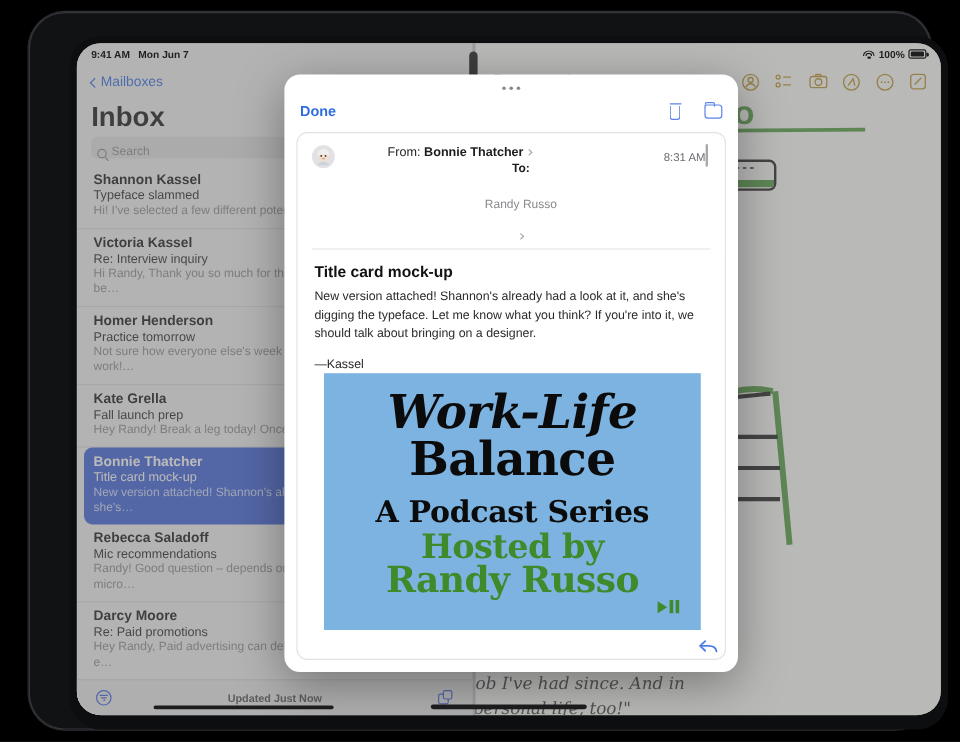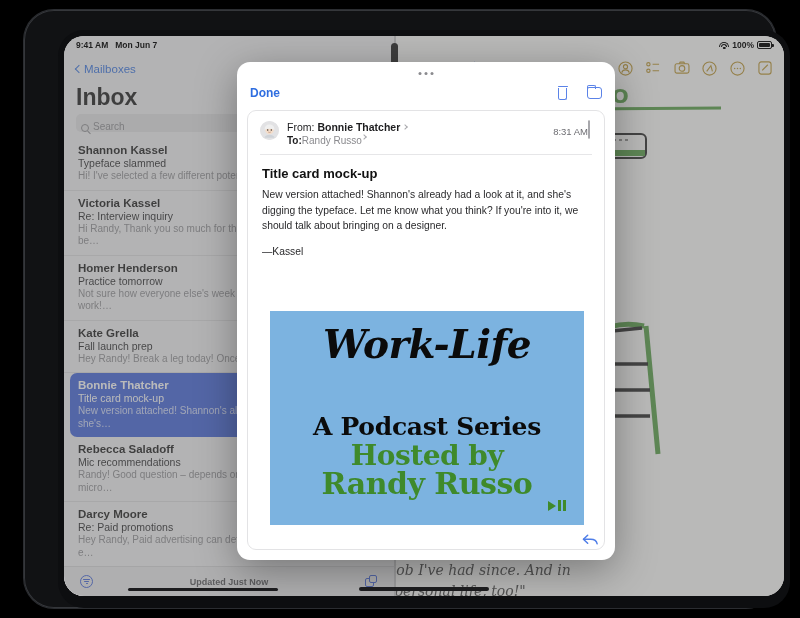--- a/index.html
+++ b/index.html
@@ -200,24 +200,24 @@
 
   #email-card {
     position:absolute;left:10px;top:48px;width:358px;height:440px;
     background:#fff;border:0.8px solid #e3e3e5;border-radius:9px;overflow:hidden;
   }
   #sender-row { display:flex;padding:10px 12px 8px 12px;align-items:flex-start;gap:8px;}
   #avatar {
     width:19px;height:19px;border-radius:50%;background:#e4e4e6;flex:none;
     display:flex;align-items:center;justify-content:center;font-size:11px;overflow:hidden;
   }
-  .sr-lines{flex:1;}
+  .sr-lines{flex:1;margin-left:36px;}
   .sr-from{font-size:10.5px;color:#1d1d1f;display:flex;align-items:center;gap:3px;}
   .sr-from b{font-weight:bold;}
-  .sr-to{font-size:10px;color:#8a8a8e;display:flex;gap:0;margin-top:1.5px;}
+  .sr-to{font-size:10px;color:#8a8a8e;display:flex;align-items:center;gap:19px;margin-top:1.5px;flex-direction:column;}
   .sr-to b{color:#1d1d1f;font-weight:bold;}
   .chev-r{width:4px;height:4px;border-top:1.1px solid #a8a8ac;border-right:1.1px solid #a8a8ac;transform:rotate(45deg);display:inline-block;}
   .sr-right{text-align:right;}
   .sr-time{font-size:9.5px;color:#6d6d72;}
   .sr-clip{width:6px;height:10px;border:1.1px solid #a8a8ac;border-radius:3.5px;transform:rotate(38deg);margin:5px 2px 0 auto;}
   #card-divider{height:0.8px;background:#e6e6e8;margin:0 12px;}
 
   #email-subject{font-size:13px;font-weight:bold;color:#111;padding:12px 14px 0 14px;}
   #email-body{font-size:10.3px;color:#2a2a2c;line-height:1.48;padding:6px 14px 0 14px;}
   #email-sign{font-size:10.3px;color:#2a2a2c;padding:13px 14px 0 14px;}
@@ -584,20 +584,21 @@
         </div>
 
         <div id="card-divider"></div>
 
         <div id="email-subject">Title card mock-up</div>
         <div id="email-body">New version attached! Shannon's already had a look at it, and she's digging the typeface. Let me know what you think? If you're into it, we should talk about bringing on a designer.</div>
         <div id="email-sign">—Kassel</div>
 
         <div id="attachment">
           <div class="tc-line" id="tc-l1">Work-Life</div>
+          <div class="tc-line" id="tc-l2">Balance</div>
           <div class="tc-line" id="tc-l3">A Podcast Series</div>
           <div class="tc-line" id="tc-l4">Hosted by</div>
           <div class="tc-line" id="tc-l5">Randy Russo</div>
           <div id="playpause">
             <span class="tri"></span>
               <span class="bar"></span>
               <span class="bar"></span>
           </div>
         </div>
       </div>

